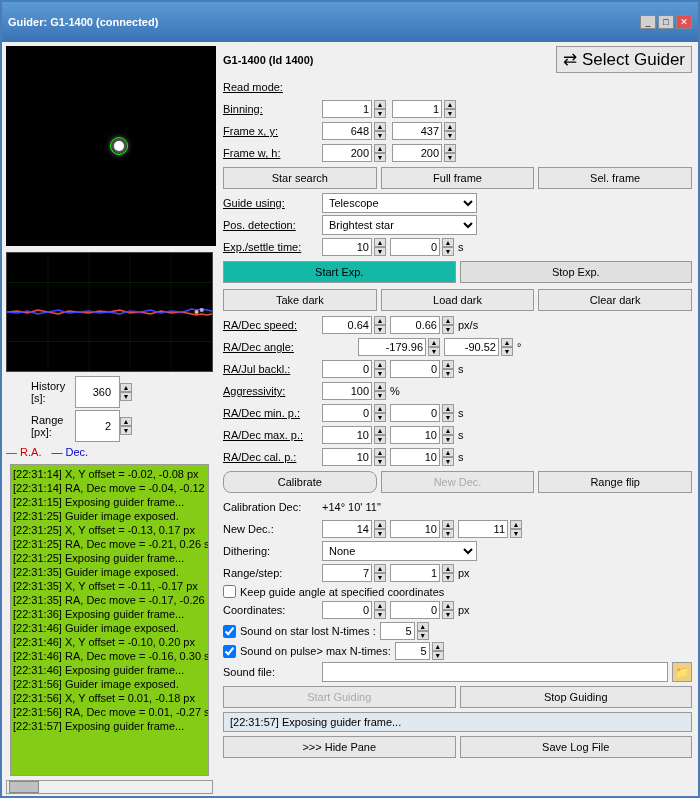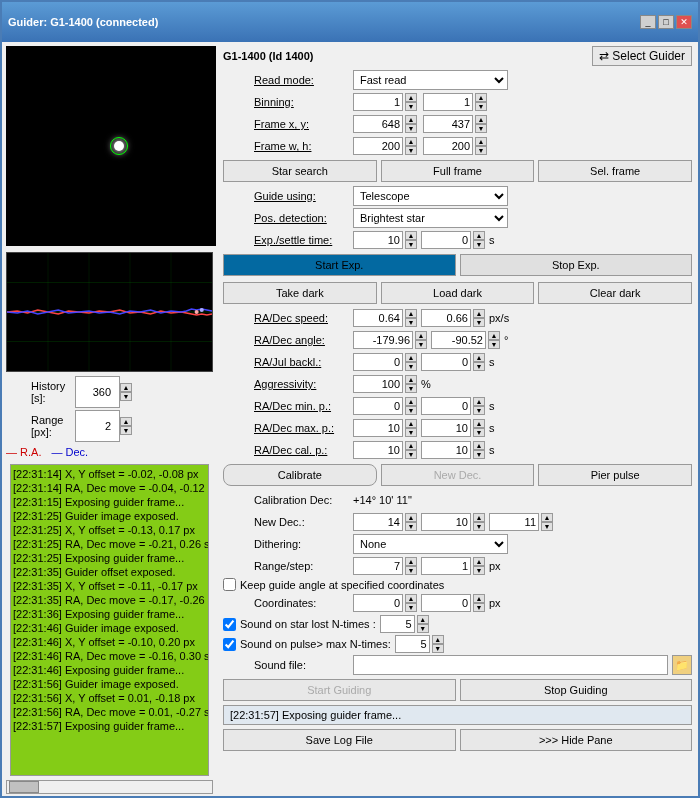--- a/index.html
+++ b/index.html
@@ -32,24 +32,24 @@
     .legend-ra { color: #cc0000; }
     .legend-dec { color: #0000cc; }
     
     .log-area { flex: 1; background: #84cc16; border: 1px solid #999; margin: 2px 4px; overflow-y: auto; font-family: 'Courier New', monospace; font-size: 10px; padding: 2px; min-height: 150px; }
     .log-line { white-space: nowrap; line-height: 14px; }
     
     .right-panel { flex: 1; padding: 4px 6px; display: flex; flex-direction: column; gap: 2px; overflow-y: auto; background: #f0f0f0; }
     
     .device-row { display: flex; align-items: center; gap: 4px; margin-bottom: 2px; }
     .device-id { font-size: 11px; font-weight: bold; }
-    .select-guider-btn { background: #e8e8e8; border: 1px solid #999; padding: 2px 6px; cursor: pointer; font-size: 12px; display: flex; align-items: center; gap: 3px; }
+    .select-guider-btn { background: #e8e8e8; border: 1px solid #999; padding: 2px 6px; cursor: pointer; font-size: 17px; display: flex; align-items: center; gap: 3px; }
     
     .form-row { display: flex; align-items: center; gap: 4px; min-height: 20px; }
-    .form-label { width: 95px; text-align: left; color: #000; flex-shrink: 0; margin-left: 31px; }
+    .form-label { width: 95px; text-align: left; color: #000; flex-shrink: 0; }
     .form-label.underline { text-decoration: underline; }
     
     .dropdown { height: 20px; border: 1px solid #999; background: white; font-size: 11px; padding: 0 2px; cursor: pointer; }
     .dropdown-wide { width: 155px; }
     
     .btn-row { display: flex; gap: 4px; margin: 2px 0; }
     .btn { background: #e8e8e8; border: 1px solid #999; padding: 2px 8px; cursor: pointer; font-size: 11px; height: 22px; display: flex; align-items: center; }
     .btn-wide { flex: 1; justify-content: center; }
     
     .spinner-group { display: flex; align-items: center; gap: 2px; }
@@ -145,21 +145,21 @@
 
       <div style="display:flex; flex:1; margin: 2px 4px; overflow:hidden;">
         <div class="log-area" style="flex:1; overflow-y:scroll;">
           <div class="log-line">[22:31:14]  X, Y offset = -0.02, -0.08 px</div>
           <div class="log-line">[22:31:14]  RA, Dec move = -0.04, -0.12 s</div>
           <div class="log-line">[22:31:15] Exposing guider frame...</div>
           <div class="log-line">[22:31:25] Guider image exposed.</div>
           <div class="log-line">[22:31:25]  X, Y offset = -0.13, 0.17 px</div>
           <div class="log-line">[22:31:25]  RA, Dec move = -0.21, 0.26 s</div>
           <div class="log-line">[22:31:25] Exposing guider frame...</div>
-          <div class="log-line">[22:31:35] Guider offset exposed.</div>
+          <div class="log-line">[22:31:35] Guider image exposed.</div>
           <div class="log-line">[22:31:35]  X, Y offset = -0.11, -0.17 px</div>
           <div class="log-line">[22:31:35]  RA, Dec move = -0.17, -0.26 s</div>
           <div class="log-line">[22:31:36] Exposing guider frame...</div>
           <div class="log-line">[22:31:46] Guider image exposed.</div>
           <div class="log-line">[22:31:46]  X, Y offset = -0.10, 0.20 px</div>
           <div class="log-line">[22:31:46]  RA, Dec move = -0.16, 0.30 s</div>
           <div class="log-line">[22:31:46] Exposing guider frame...</div>
           <div class="log-line">[22:31:56] Guider image exposed.</div>
           <div class="log-line">[22:31:56]  X, Y offset = 0.01, -0.18 px</div>
           <div class="log-line">[22:31:56]  RA, Dec move = 0.01, -0.27 s</div>
@@ -175,23 +175,20 @@
     <div class="right-panel">
 
       <div class="device-row">
         <span class="device-id">G1-1400 (Id 1400)</span>
         <div style="flex:1;"></div>
         <button class="select-guider-btn">⇄ Select Guider</button>
       </div>
 
       <div class="form-row">
         <span class="form-label underline">Read mode:</span>
-        <select class="dropdown dropdown-wide">
-          <option>Fast read</option>
-        </select>
       </div>
 
       <div class="form-row">
         <span class="form-label underline">Binning:</span>
         <div class="two-spinners">
           <div class="spinner-group">
             <input type="text" class="spinner-input" value="1" style="">
             <div class="spin-btn-group">
               <div class="spin-btn">▲</div>
               <div class="spin-btn">▼</div>
@@ -280,21 +277,21 @@
           <input type="text" class="spinner-input" value="0" style="">
           <div class="spin-btn-group">
             <div class="spin-btn">▲</div>
             <div class="spin-btn">▼</div>
           </div>
         </div>
         <span class="unit-label">s</span>
       </div>
 
       <div class="btn-row">
-        <button class="btn btn-wide" style="flex:1; justify-content:center; background:#0369a1;">Start Exp.</button>
+        <button class="btn btn-wide" style="flex:1; justify-content:center; background:#14b8a6;">Start Exp.</button>
         <button class="btn btn-wide" style="flex:1; justify-content:center; background:#e0e0e0;">Stop Exp.</button>
       </div>
 
       <div class="btn-row">
         <button class="btn" style="flex:1; justify-content:center;">Take dark</button>
         <button class="btn" style="flex:1; justify-content:center;">Load dark</button>
         <button class="btn" style="flex:1; justify-content:center;">Clear dark</button>
       </div>
 
       <div class="form-row">
@@ -312,21 +309,21 @@
             <div class="spin-btn">▲</div>
             <div class="spin-btn">▼</div>
           </div>
         </div>
         <span class="unit-label">px/s</span>
       </div>
 
       <div class="form-row">
         <span class="form-label underline">RA/Dec angle:</span>
         <div class="spinner-group">
-          <input type="text" class="spinner-input" style="width: 60px;" value="-179.96">
+          <input type="text" class="spinner-input" style="width: 68px; margin-left: 36px;" value="-179.96">
           <div class="spin-btn-group">
             <div class="spin-btn">▲</div>
             <div class="spin-btn">▼</div>
           </div>
         </div>
         <div class="spinner-group">
           <input type="text" class="spinner-input" style="width: 55px;" value="-90.52">
           <div class="spin-btn-group">
             <div class="spin-btn">▲</div>
             <div class="spin-btn">▼</div>
@@ -419,21 +416,21 @@
             <div class="spin-btn">▲</div>
             <div class="spin-btn">▼</div>
           </div>
         </div>
         <span class="unit-label">s</span>
       </div>
 
       <div class="btn-row">
         <button class="btn" style="flex:1; justify-content:center;border-radius:8px;">Calibrate</button>
         <button class="btn" style="flex:1; justify-content:center; color:#aaa;">New Dec.</button>
-        <button class="btn" style="flex:1; justify-content:center;">Pier pulse</button>
+        <button class="btn" style="flex:1; justify-content:center;">Range flip</button>
       </div>
 
       <div class="form-row">
         <span class="form-label">Calibration Dec:</span>
         <span class="calibration-text">+14° 10' 11"</span>
       </div>
 
       <div class="form-row">
         <span class="form-label">New Dec.:</span>
         <div class="spinner-group">
@@ -542,20 +539,20 @@
       <div class="btn-row">
         <button class="btn" style="flex:1; justify-content:center; color:#aaa;">Start Guiding</button>
         <button class="btn" style="flex:1; justify-content:center;text-align:center;">Stop Guiding</button>
       </div>
 
       <div class="status-bar">
         <span>[22:31:57] Exposing guider frame...</span>
       </div>
 
       <div class="btn-row">
+        <button class="btn" style="flex:1; justify-content:center;">&gt;&gt;&gt; Hide Pane</button>
         <button class="btn" style="flex:1; justify-content:center;">Save Log File</button>
-        <button class="btn" style="flex:1; justify-content:center;">&gt;&gt;&gt; Hide Pane</button>
       </div>
 
     </div>
 
   </div>
 </div>
 
 </body></html>

